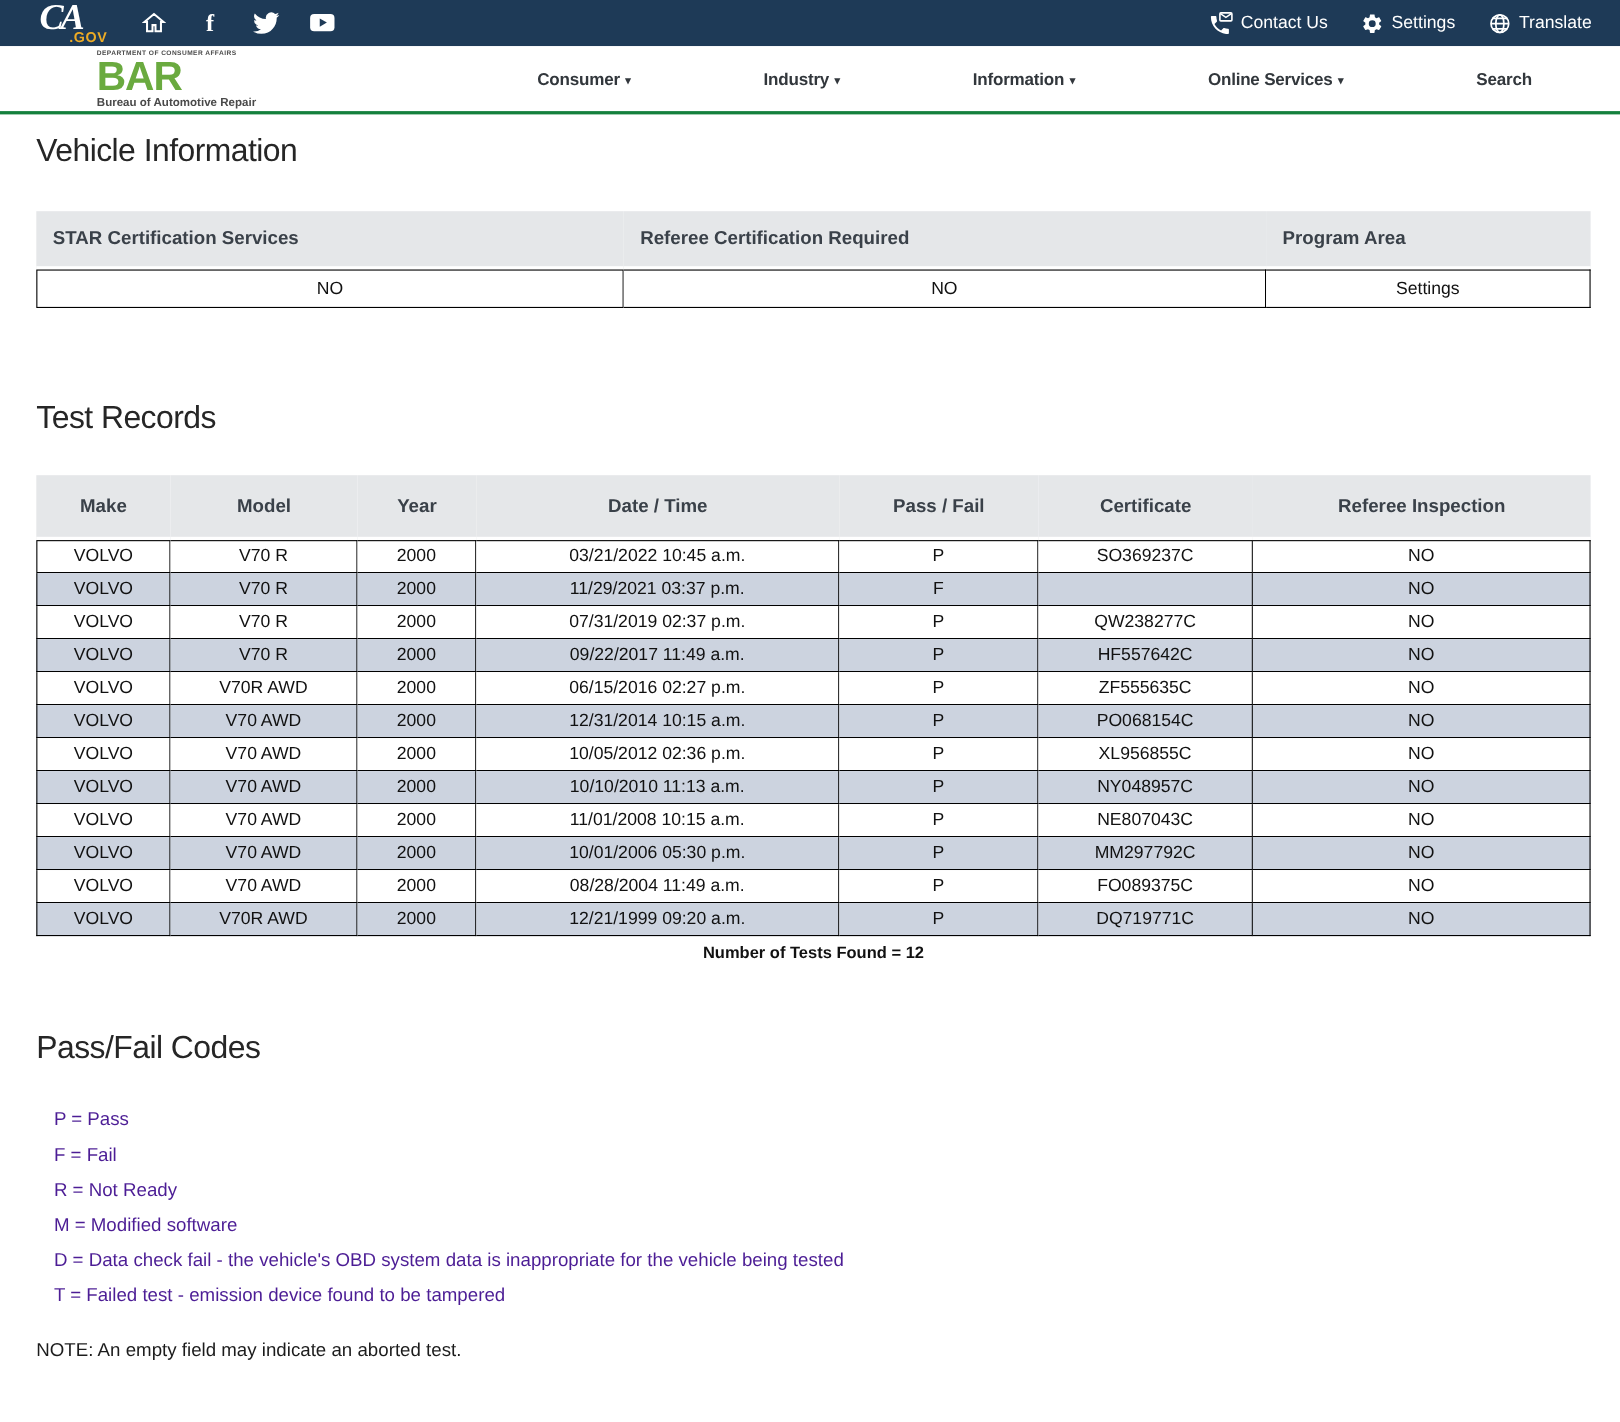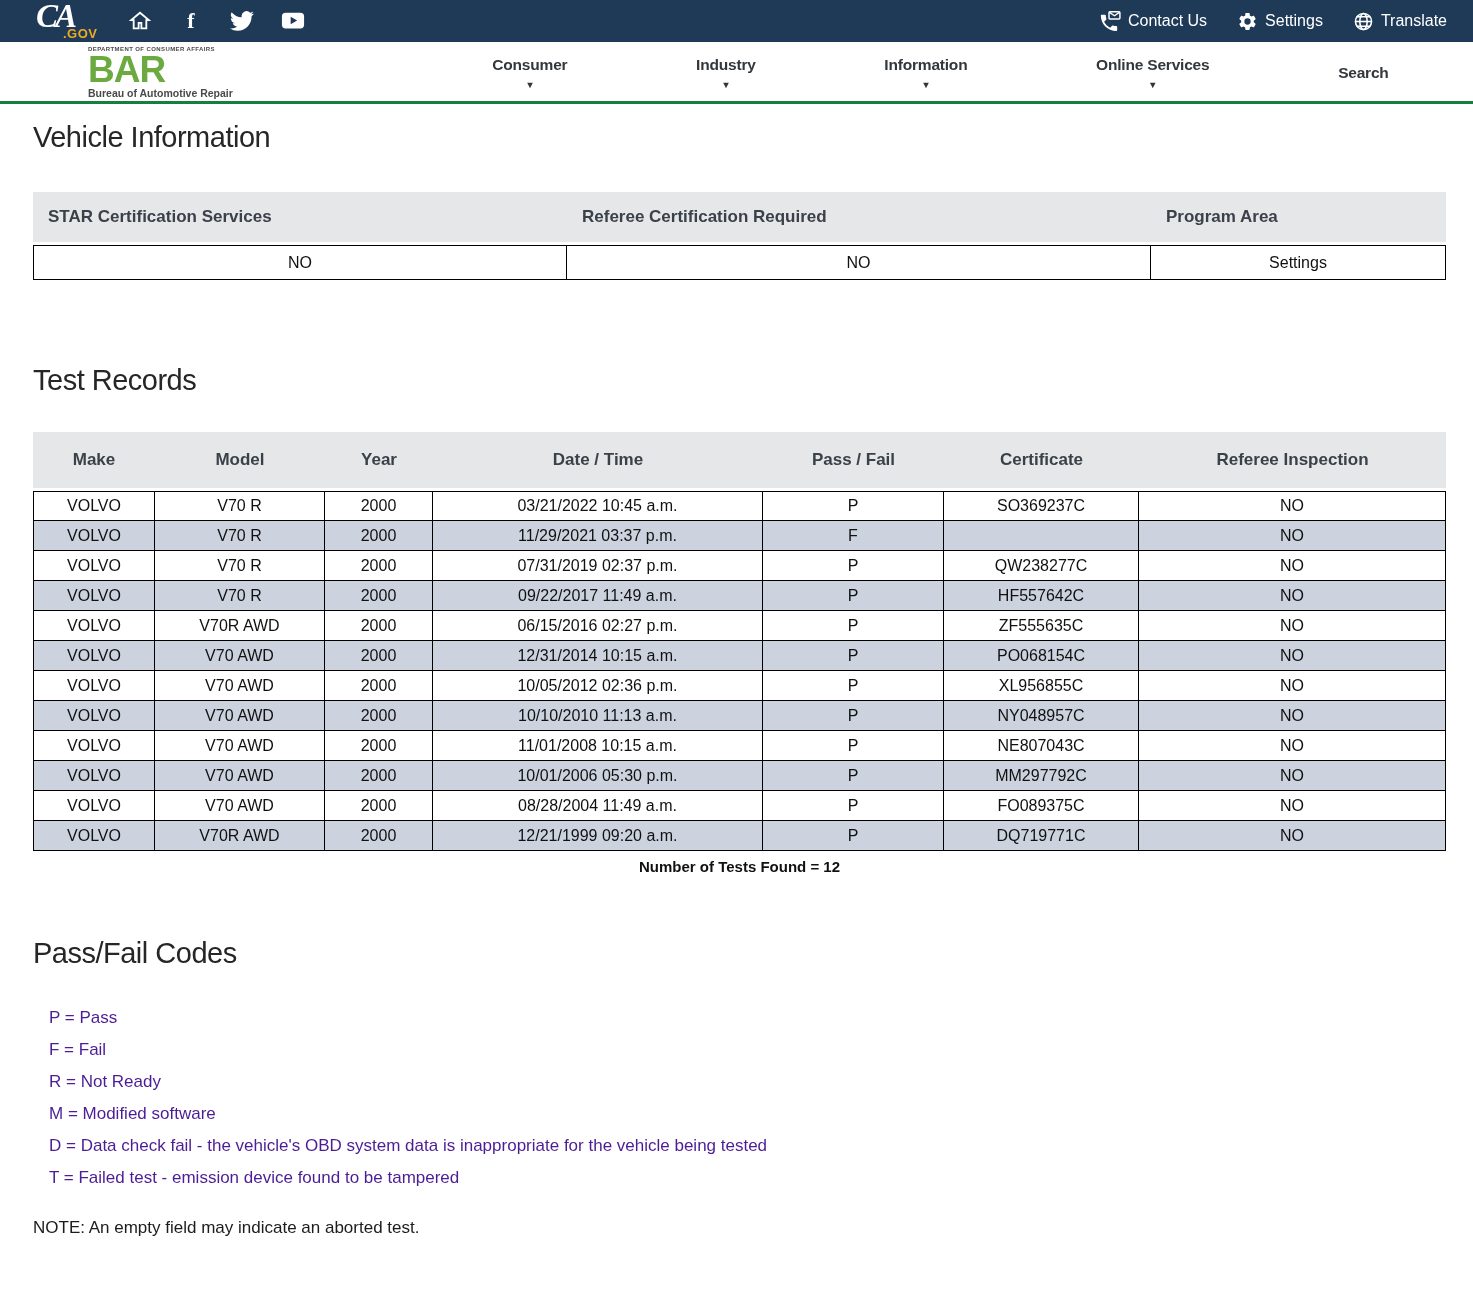--- a/index.html
+++ b/index.html
@@ -47,21 +47,21 @@
   .bar-dept { font-size:6px; font-weight:700; color:#4a4a4a; letter-spacing:0.4px; }
   .bar-letters { font-size:37px; font-weight:800; color:#6aaa3f; letter-spacing:-1px; line-height:0.95; }
   .bar-bureau { font-size:10.5px; font-weight:700; color:#4a4a4a; margin-top:1px; }
   .main-nav {
     margin-left:auto; width:1045px; height:62px;
     display:flex; align-items:center; justify-content:space-around;
     padding-right:20px;
   }
   .nav-item {
     font-size:15.5px; font-weight:600; color:#32373c;
-    letter-spacing:-0.2px; cursor:pointer; display:flex; align-items:center; gap:5px;flex-direction:column;
+    letter-spacing:-0.2px; cursor:pointer; display:flex; align-items:center; gap:5px;
   }
   .nav-caret { font-size:10px; color:#32373c; }
 
   
   .content { padding:0 27px 0 33px; }
   .section-title {
     font-size:29px; font-weight:400; color:#262626;
     letter-spacing:-0.5px; margin:0;
   }
   .title-vehicle { padding-top:17px; }

